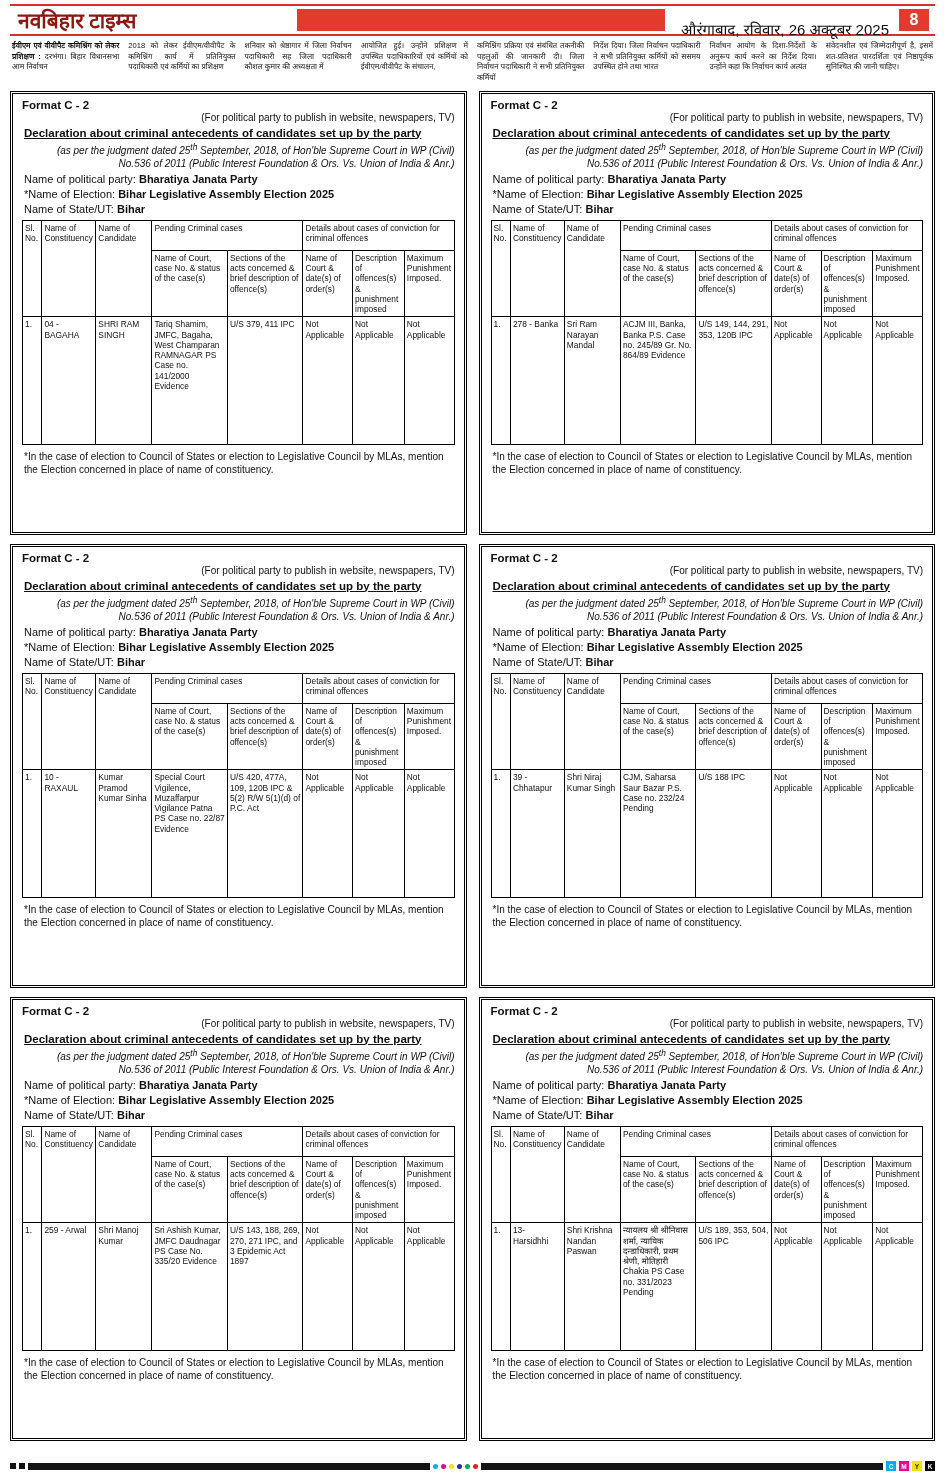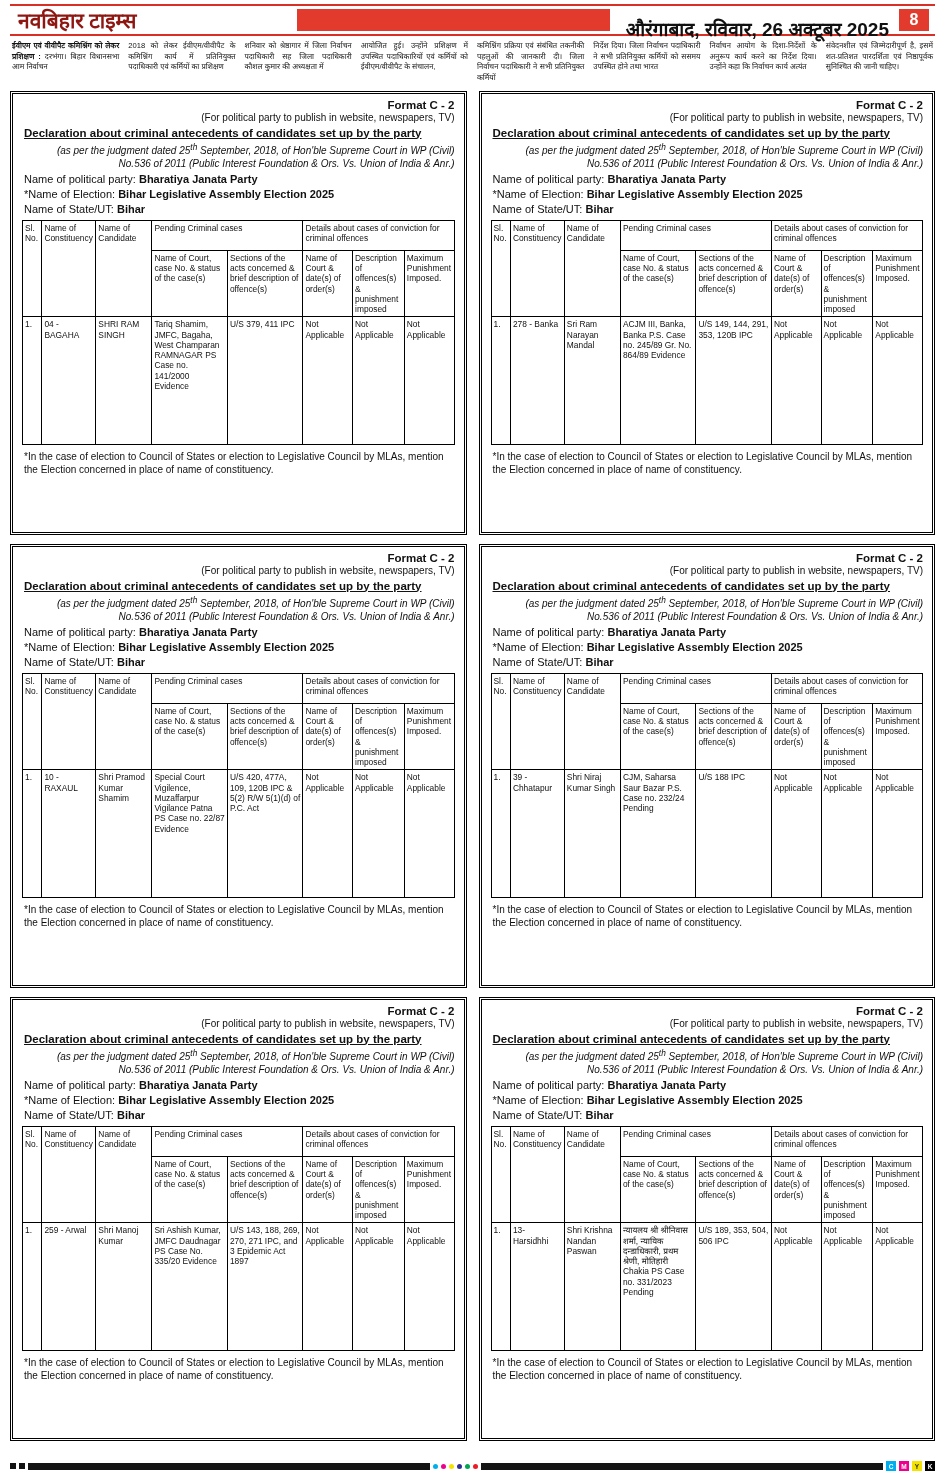--- a/index.html
+++ b/index.html
@@ -26,21 +26,21 @@
     padding:2px 4px;
   }
   .paper-name {
     font-family:"Liberation Serif", serif;
     font-weight:bold; font-size:21px; color:#8e1712;
     white-space:nowrap; padding:8px 4px;
   }
   .mast-gap { width:150px; }
   .mast-redbar { flex:1; height:22px; background:#e23b2e; margin:0 6px; }
   .mast-date {
-    font-weight:bold; font-size:19px; color:#111;
+    font-weight:normal; font-size:15px; color:#111;
     white-space:nowrap; padding:0 10px;margin-top:17px;
   }
   .mast-page {
     width:30px; height:22px; background:#e23b2e; color:#fff;
     font-weight:bold; font-size:16px;
     display:flex; align-items:center; justify-content:center;
     margin-right:2px;
   }
 
   
@@ -59,21 +59,21 @@
     grid-template-columns:1fr 1fr;
     column-gap:12px; row-gap:9px;
   }
   .notice {
     border:3px double #000;
     height:444px;
     padding:5px 9px 4px 9px;
     overflow:hidden;
     background:#fff;
   }
-  .fmt  { text-align:right; font-weight:bold; font-size:11.5px; }
+  .fmt  { font-weight:bold; font-size:11.5px; }
   .pub  { text-align:right; font-size:10px; margin-top:1px; }
   .decl {
     font-weight:bold; font-size:11.5px;
     text-decoration:underline;
     margin:4px 0 3px 2px;
   }
   .judg { font-style:italic; font-size:10px; margin:0 0 3px 2px; line-height:1.3;text-align:right; }
   .pline { font-size:11px; margin:3px 0 0 2px; }
   .pline .bold { font-weight:bold; }
 
@@ -269,21 +269,21 @@
         <tr class="h2">
           <th>Name of Court, case No. &amp; status of the case(s)</th>
           <th>Sections of the acts concerned &amp; brief description of offence(s)</th>
           <th>Name of Court &amp; date(s) of order(s)</th>
           <th>Description of offences(s) &amp; punishment imposed</th>
           <th>Maximum Punishment Imposed.</th>
         </tr>
         <tr class="datarow">
           <td>1.</td>
           <td>10 - RAXAUL</td>
-          <td>Shri Pramod Kumar Shamim</td>
+          <td>Kumar Pramod Kumar Sinha</td>
           <td>Special Court Vigilence, Muzaffarpur Vigilance Patna PS Case no. 22/87 Evidence</td>
           <td>U/S 420, 477A, 109, 120B IPC &amp; 5(2) R/W 5(1)(d) of P.C. Act</td>
           <td>Not Applicable</td>
           <td>Not Applicable</td>
           <td>Not Applicable</td>
         </tr>
       </tbody>
         </table>
       <div class="footnote">*In the case of election to Council of States or election to Legislative Council by MLAs, mention the Election concerned in place of name of constituency.</div>
     </section>

